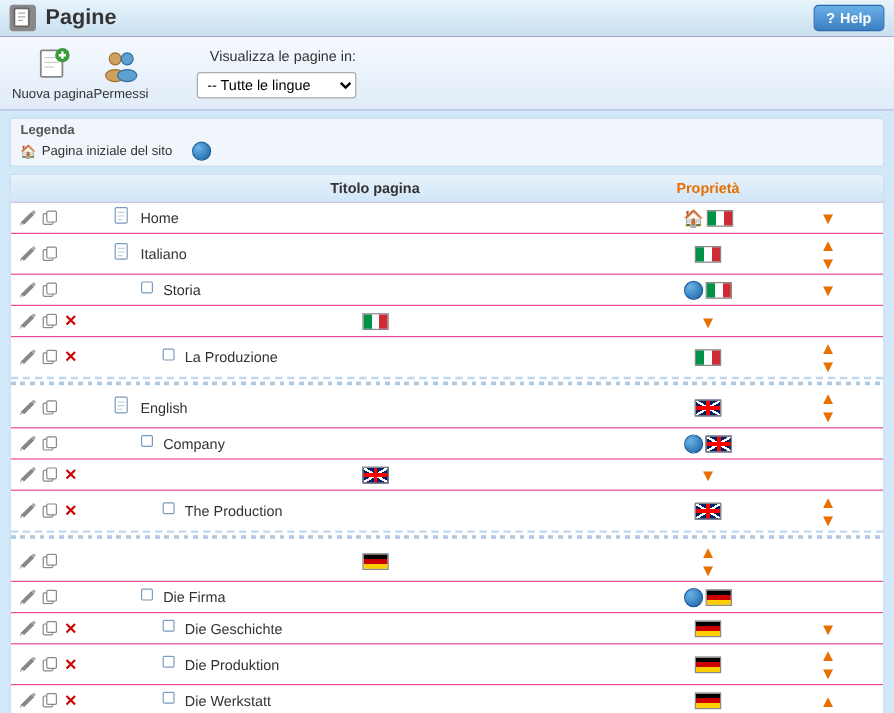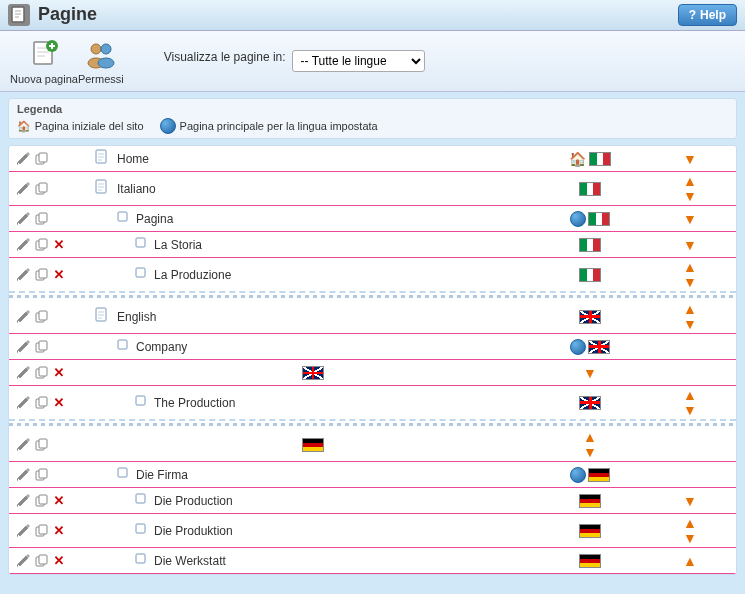--- a/index.html
+++ b/index.html
@@ -23,21 +23,21 @@
       background: linear-gradient(to bottom, #f5f9fe, #e0ecf8);
       border-bottom: 1px solid #bbd;
       padding: 6px 10px;
       display: flex; align-items: center; gap: 20px;
     }
     .toolbar-group { display: flex; }
     .toolbar-btn { display: flex; flex-direction: column; align-items: center; gap: 2px; cursor: pointer; }
     .toolbar-btn span { font-size: 11px; color: #333; }
     .toolbar-icon { width: 34px; height: 34px; display: flex; align-items: center; justify-content: center; }
 
-    .toolbar-filter { display: flex; align-items: flex-start; gap: 6px; margin-left: 20px; }
+    .toolbar-filter { display: flex; align-items: flex-end; gap: 6px; margin-left: 20px; flex-direction: column; }
     .toolbar-filter label { font-size: 12px; color: #333; }
     .toolbar-filter select { font-size: 12px; padding: 2px 20px 2px 4px; border: 1px solid #aaa; border-radius: 3px; background: white; }
 
     .legenda {
       background: #f0f6fc;
       border: 1px solid #c8ddf0;
       margin: 6px 8px;
       padding: 4px 8px;
       border-radius: 3px;
     }
@@ -167,26 +167,31 @@
 
 <div class="legenda">
   <div class="legenda-title">Legenda</div>
   <div class="legenda-items">
     <div class="legenda-item">
       <span>🏠</span>
       <span>Pagina iniziale del sito</span>
     </div>
     <div class="legenda-item">
       <span class="globe-icon"></span>
-      <span>Pagina principale per la lingua impostata</span>
     </div>
   </div>
 </div>
 
 <div class="main-content">
+  <div class="table-header">
+    <div class="table-header-cell"></div>
+    <div class="table-header-cell" style="text-align:center;">Titolo pagina</div>
+    <div class="table-header-cell" style="text-align:center;color:#e87000;">Proprietà</div>
+    <div class="table-header-cell"></div>
+  </div>
   <div id="table-body">
       <div class="table-row">
         <div class="row-actions">
           <span class="action-btn pencil-icon">
             <svg width="13" height="13" viewBox="0 0 13 13">
               <path d="M1 10 L9 2 L11 4 L3 12 Z" fill="#888" stroke="#666" stroke-width="0.5"></path>
               <path d="M9 2 L11 0 L13 2 L11 4 Z" fill="#aaa"></path>
               <line x1="1" y1="10" x2="0" y2="13" stroke="#888" stroke-width="1"></line>
             </svg>
           </span>
@@ -264,21 +269,21 @@
               <rect x="4" y="1" width="8" height="9" rx="1" fill="white" stroke="#888" stroke-width="1"></rect>
             </svg>
           </span>
           <span style="width: 16px;"></span>
         </div>
         <div class="row-title">
           <span style="display: inline-block; width: 18px;"></span>
           <span style="margin-right: 3px;"><svg width="12" height="12" viewBox="0 0 12 12">
               <rect x="1" y="1" width="9" height="9" rx="1" fill="white" stroke="#7a9abf" stroke-width="1"></rect>
             </svg></span>
-          <span>Pagina</span>
+          <span>Storia</span>
         </div>
         <div class="page-flag">
           <span class="globe-icon"></span>
           <span class="flag flag-it"></span>
         </div>
         <div class="sort-btns">
           <span class="sort-down">▼</span>
         </div>
       </div>
       <div class="table-row">
@@ -290,27 +295,20 @@
               <line x1="1" y1="10" x2="0" y2="13" stroke="#888" stroke-width="1"></line>
             </svg>
           </span>
           <span class="action-btn">
             <svg width="13" height="13" viewBox="0 0 13 13">
               <rect x="1" y="3" width="8" height="9" rx="1" fill="white" stroke="#888" stroke-width="1"></rect>
               <rect x="4" y="1" width="8" height="9" rx="1" fill="white" stroke="#888" stroke-width="1"></rect>
             </svg>
           </span>
           <span class="action-btn delete-icon" style="color: rgb(204, 0, 0); font-size: 13px;">✕</span>
-        </div>
-        <div class="row-title">
-          <span style="display: inline-block; width: 36px;"></span>
-          <span style="margin-right: 3px;"><svg width="12" height="12" viewBox="0 0 12 12">
-              <rect x="1" y="1" width="9" height="9" rx="1" fill="white" stroke="#7a9abf" stroke-width="1"></rect>
-            </svg></span>
-          <span>La Storia</span>
         </div>
         <div class="page-flag">
           <span class="flag flag-it"></span>
         </div>
         <div class="sort-btns">
           <span class="sort-down">▼</span>
         </div>
       </div>
       <div class="table-row separator">
         <div class="row-actions">
@@ -536,21 +534,21 @@
               <rect x="4" y="1" width="8" height="9" rx="1" fill="white" stroke="#888" stroke-width="1"></rect>
             </svg>
           </span>
           <span class="action-btn delete-icon" style="color: rgb(204, 0, 0); font-size: 13px;">✕</span>
         </div>
         <div class="row-title">
           <span style="display: inline-block; width: 36px;"></span>
           <span style="margin-right: 3px;"><svg width="12" height="12" viewBox="0 0 12 12">
               <rect x="1" y="1" width="9" height="9" rx="1" fill="white" stroke="#7a9abf" stroke-width="1"></rect>
             </svg></span>
-          <span>Die Production</span>
+          <span>Die Geschichte</span>
         </div>
         <div class="page-flag">
           <span class="flag flag-de"></span>
         </div>
         <div class="sort-btns">
           <span class="sort-down">▼</span>
         </div>
       </div>
       <div class="table-row">
         <div class="row-actions">

